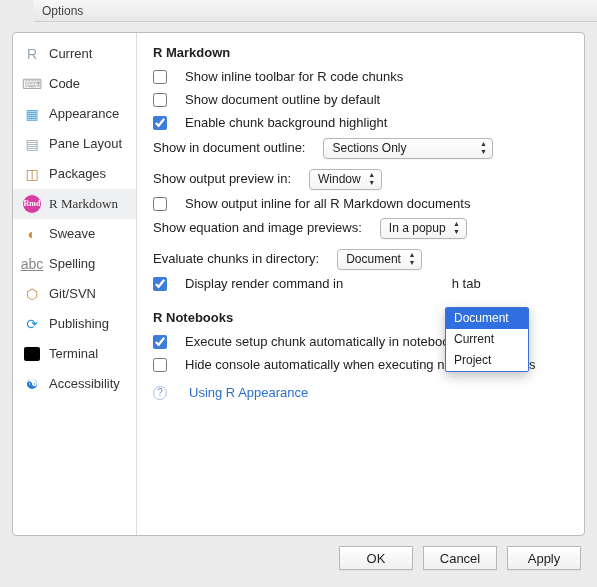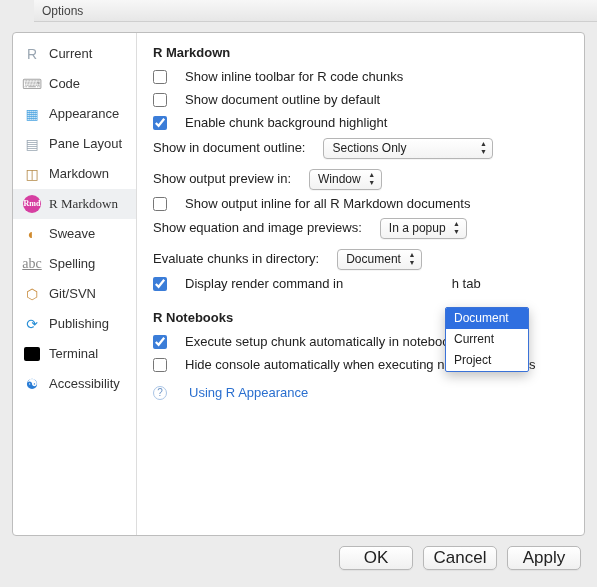--- a/index.html
+++ b/index.html
@@ -147,36 +147,36 @@
 .button-bar {
   display: flex;
   justify-content: flex-end;
   gap: 10px;
   padding: 10px 4px 0 0;
 }
 .btn {
   min-width: 74px;
   height: 24px;
   border: 1px solid #b8b8b8;
-  border-radius: 5px;
+  border-radius: 0;
   background: linear-gradient(#ffffff,#f0f0f0);
-  font-size: 17px;
+  font-size: 13px;
   color: #222;
   cursor: default;
   box-shadow: 0 1px 1px rgba(0,0,0,0.05);
 }
 
 .ic-general  { color:#9aa6b2; }
 .ic-code     { color:#a8a8a8; }
 .ic-appearance { color:#4aa3e0; }
 .ic-pane     { color:#9aa6b2; }
 .ic-packages { color:#b58b4a; }
 .ic-rmd      { background:#d63fa1; color:#fff; border-radius:50%; width:18px;height:18px; font-size:8px; font-weight:bold; display:inline-flex;align-items:center;justify-content:center;}
 .ic-sweave   { color:#d08a2e; }
-.ic-spell    { color:#888;font-family:Liberation Serif, serif; }
+.ic-spell    { color:#888; }
 .ic-git      { color:#c88b3d; }
 .ic-publish  { color:#2a8fd6; }
 .ic-terminal { background:#000; color:#000; width:16px;height:14px; border-radius:2px;}
 .ic-access   { color:#2a7dd6; }
 </style>
 </head>
 <body>
 
 <div class="titlebar">
   <span>Options</span>
@@ -197,21 +197,21 @@
       <div class="side-item">
         <span class="side-icon ic-appearance">▦</span>
         <span>Appearance</span>
       </div>
       <div class="side-item">
         <span class="side-icon ic-pane">▤</span>
         <span>Pane Layout</span>
       </div>
       <div class="side-item">
         <span class="side-icon ic-packages">◫</span>
-        <span>Markdown</span>
+        <span>Packages</span>
       </div>
       <div class="side-item selected">
         <span class="side-icon ic-rmd">Rmd</span>
         <span>R Markdown</span>
       </div>
       <div class="side-item">
         <span class="side-icon ic-sweave">◐</span>
         <span>Sweave</span>
       </div>
       <div class="side-item">

